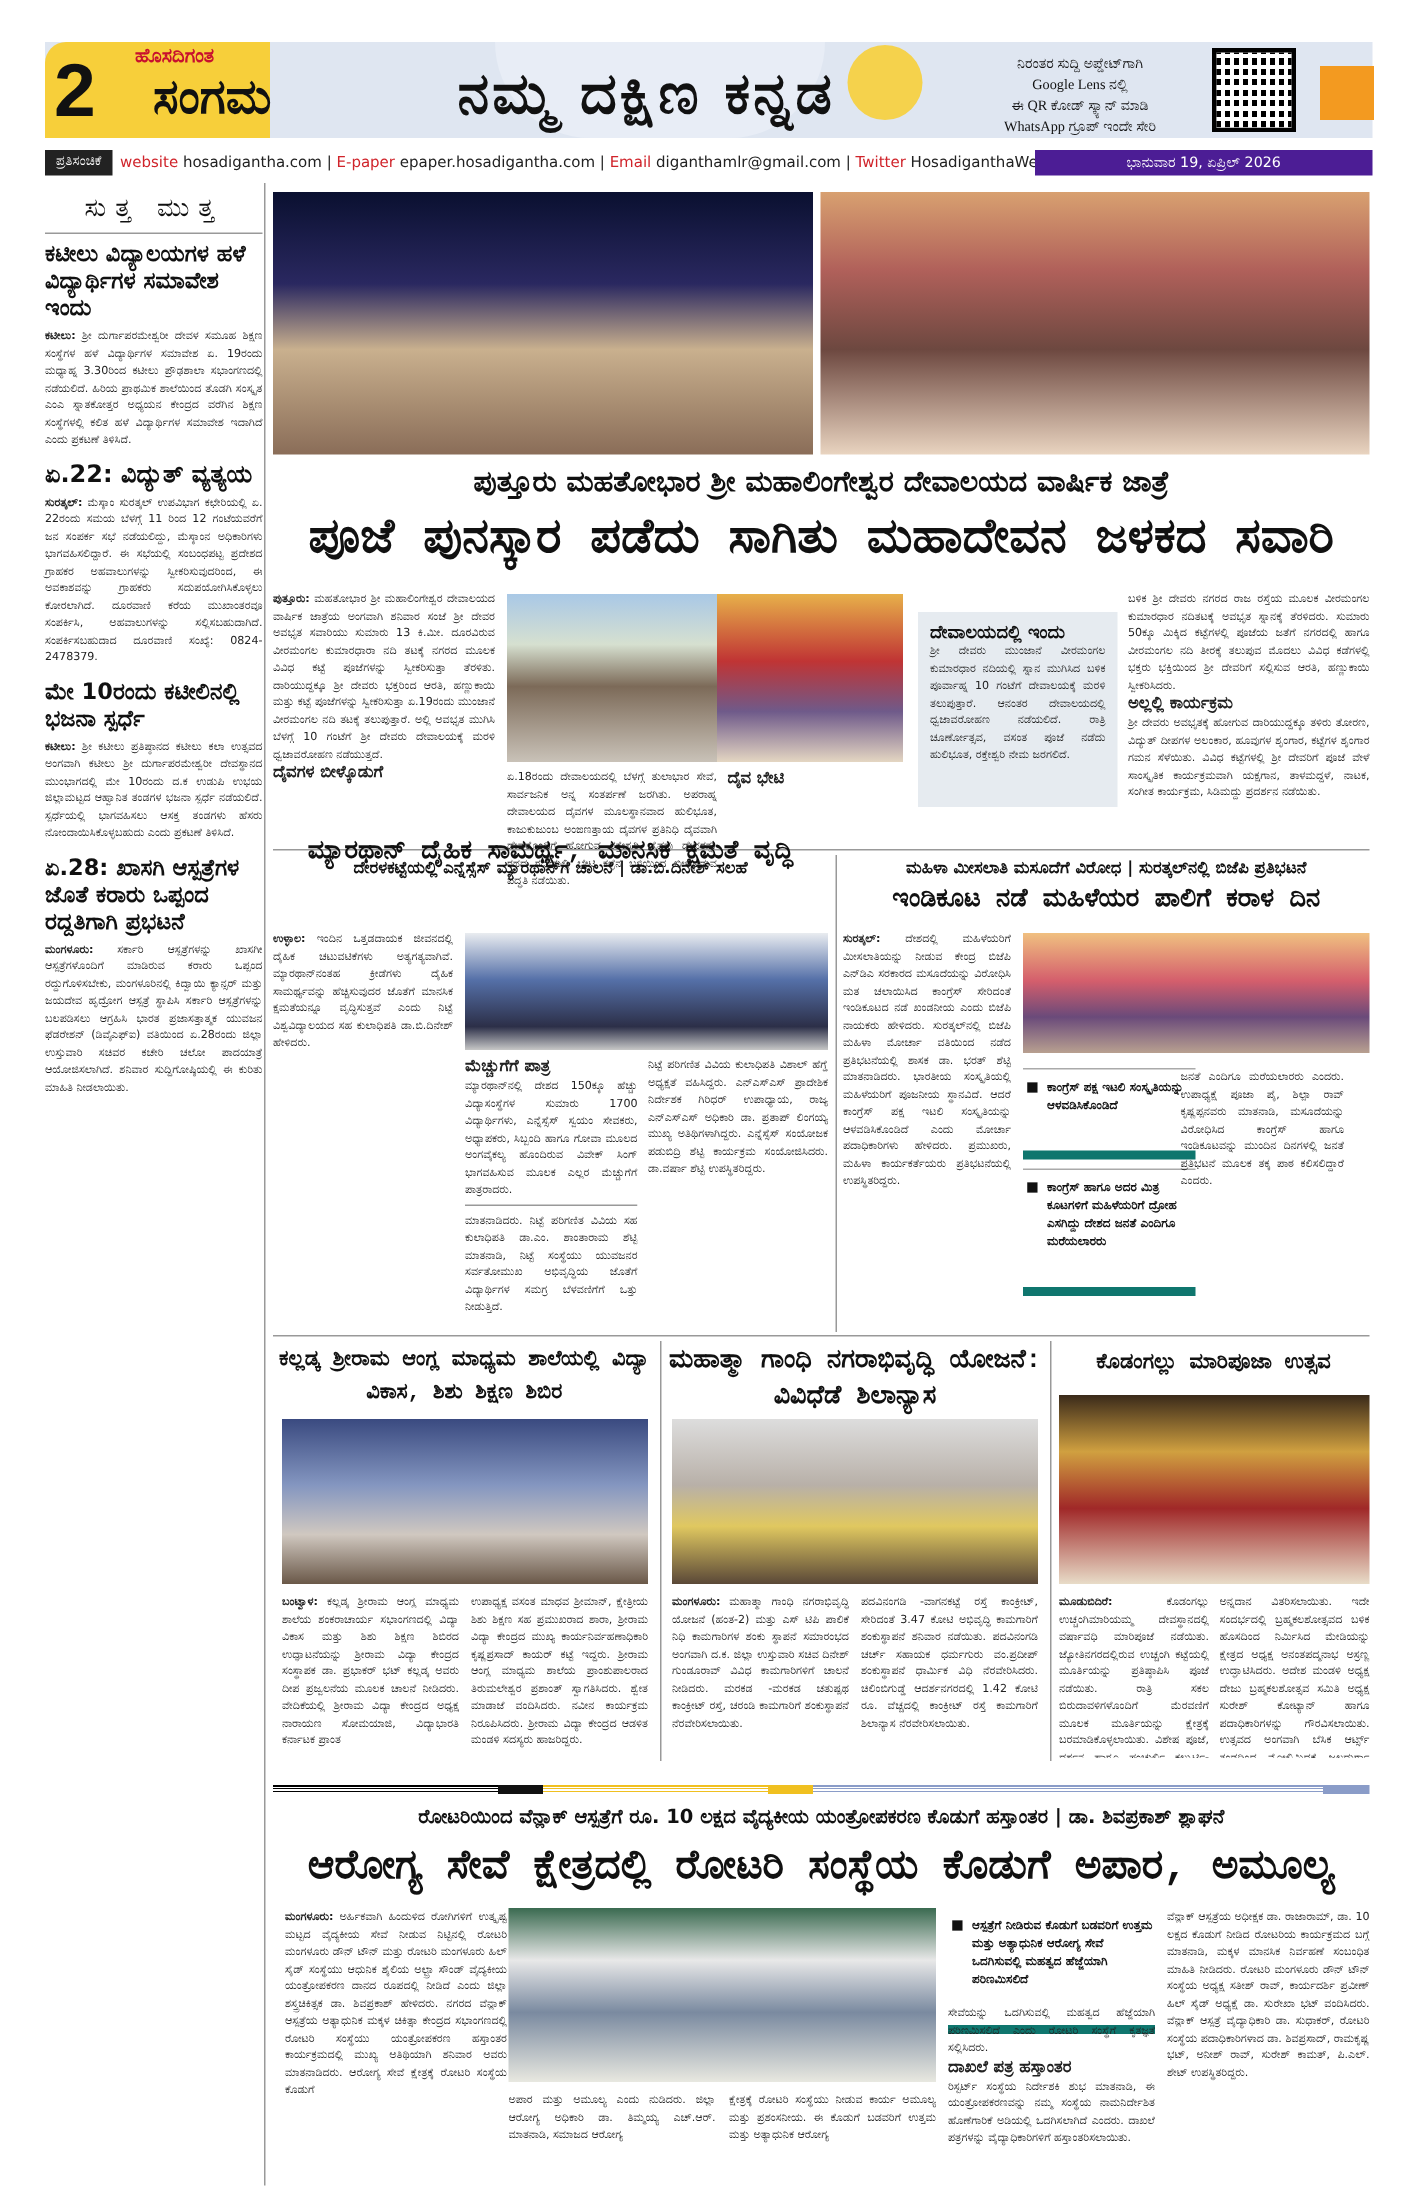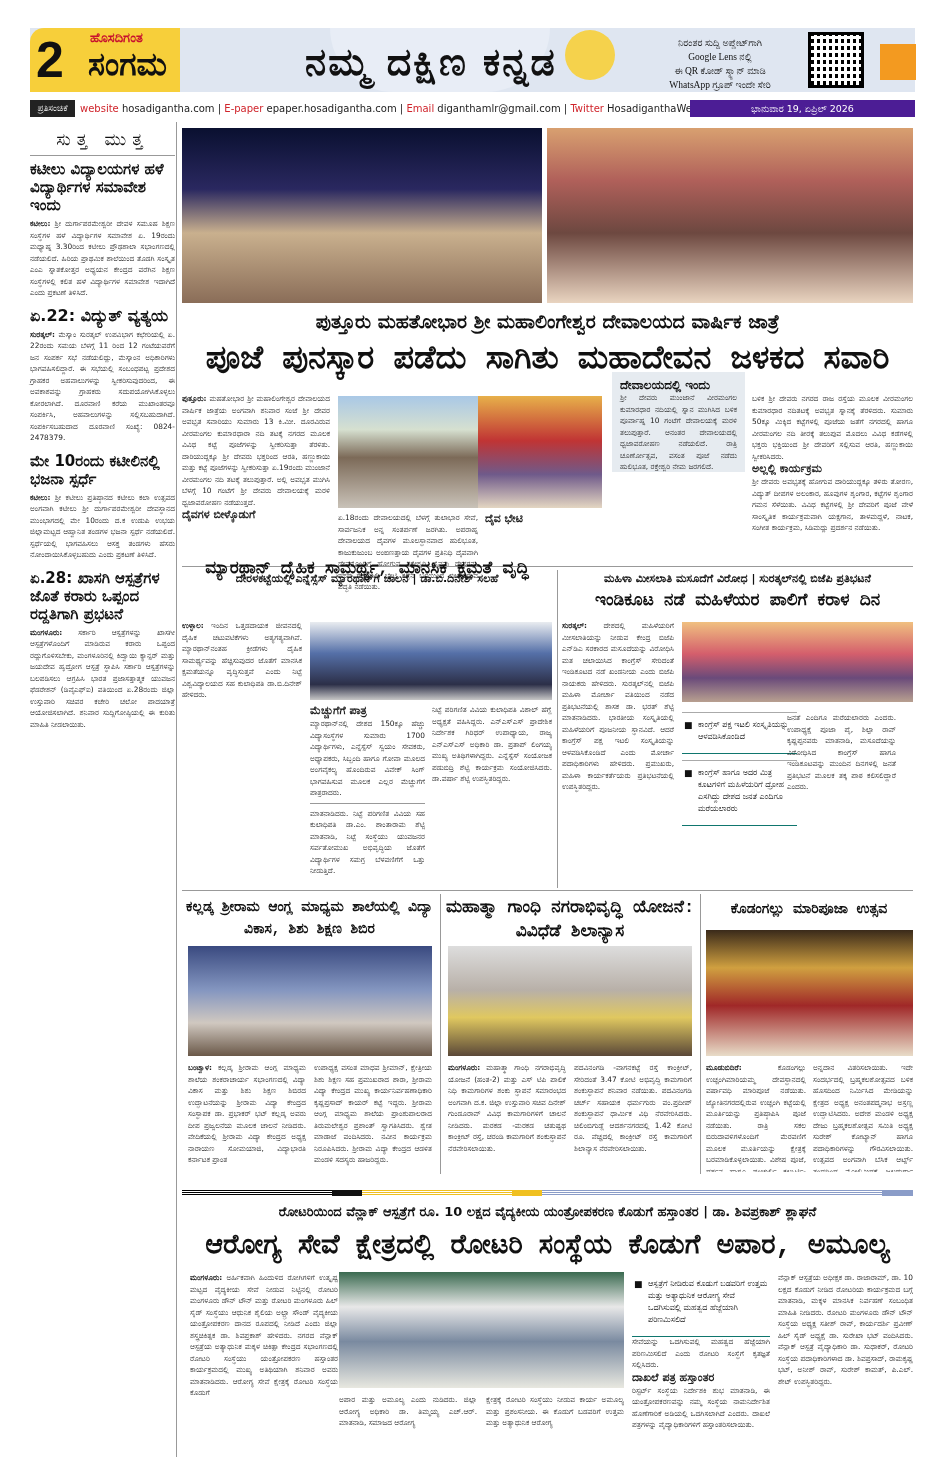--- a/index.html
+++ b/index.html
@@ -4,21 +4,21 @@
 <style>
 *{box-sizing:border-box;margin:0;padding:0}
 html,body{width:945px;height:1459px;background:#fff;overflow:hidden}
 body{font-family:"DejaVu Sans",sans-serif;color:#111;position:relative}
 .abs{position:absolute}
 
 .mast{left:30px;top:28px;width:885px;height:64px;background:#dfe6f1}
 .mast-yellow{left:30px;top:28px;width:150px;height:64px;background:#f7cf3a;border-radius:14px 0 0 0}
 .pageno{left:36px;top:30px;font-size:50px;font-weight:bold;font-family:"Liberation Sans",sans-serif;line-height:60px}
 .brand-top{left:90px;top:30px;font-size:13px;font-weight:bold;color:#c8102e}
-.brand{left:88px;top:44px;font-size:32px;font-weight:bold;line-height:40px}
+.brand{left:102px;top:44px;font-size:32px;font-weight:bold;line-height:40px}
 .title{left:305px;top:38px;font-size:38px;font-weight:bold;letter-spacing:2px;line-height:48px;font-family:"DejaVu Serif",serif}
 .sun{left:565px;top:30px;width:50px;height:50px;border-radius:50%;background:#f7cf3a;opacity:.9}
 .circle-bg{left:330px;top:28px;width:220px;height:64px;border-radius:0 0 110px 110px;background:#e8edf6}
 .qr-text{left:640px;top:36px;width:160px;text-align:center;font-size:9.5px;line-height:14px;font-family:Liberation Serif, serif}
 .qr{left:808px;top:32px;width:56px;height:56px;background:
  repeating-linear-gradient(90deg,#000 0 3px,#fff 3px 6px),#fff;border:3px solid #000}
 .qr::after{content:"";position:absolute;inset:0;background:repeating-linear-gradient(0deg,transparent 0 4px,#fff 4px 7px)}
 .orange{left:880px;top:44px;width:36px;height:36px;background:#f39a20}
 .pratisanchike{left:30px;top:100px;width:45px;height:17px;background:#222;color:#fff;font-size:9px;text-align:center;line-height:17px}
 .links{left:80px;top:100px;font-size:10px;line-height:17px;color:#222;white-space:nowrap}
@@ -42,21 +42,21 @@
 .ph-women{background:linear-gradient(180deg,#f0c080 0%,#d45e6c 40%,#6a4a7a 70%,#b8a090 100%)}
 .ph-stage{background:linear-gradient(180deg,#3a4a80 0%,#8496c0 40%,#d0c8c0 70%,#6a5848 100%)}
 .ph-cer{background:linear-gradient(180deg,#ddd 0%,#b8b0a8 40%,#e0c860 65%,#5a4838 100%)}
 .ph-temple{background:linear-gradient(180deg,#3a2a1a 0%,#d0a040 30%,#a02828 60%,#e8dcc8 100%)}
 .ph-rotary{background:linear-gradient(180deg,#3a6a50 0%,#e8e8e8 30%,#7a8aa0 60%,#e8e8e0 100%)}
 .kicker{font-weight:bold;text-align:center;white-space:nowrap}
 .headline{font-weight:bold;text-align:center;white-space:nowrap;font-family:Liberation Mono, monospace}
 .body{font-size:7.4px;line-height:11.5px;color:#222;text-align:justify}
 .sub{font-weight:bold;font-size:11px;line-height:14px}
 .box{background:#e6ebf0;padding:6px 8px}
-.bullet{font-size:8px;font-weight:normal;line-height:12px;padding:6px 0 10px 16px;position:relative;border-top:1px solid #aaa;border-bottom:1px solid #0f766e}
+.bullet{font-size:8px;font-weight:bold;line-height:12px;padding:6px 0 24px 16px;position:relative;border-top:1px solid #aaa;border-bottom:6px solid #0f766e}
 .bullet::before{content:"■";position:absolute;left:2px;top:6px;font-size:9px}
 .stripe{height:6px}
 </style>
 </head>
 <body>
 
 <div class="abs mast"></div>
 <div class="abs circle-bg"></div>
 <div class="abs sun"></div>
 <div class="abs mast-yellow"></div>
@@ -120,21 +120,21 @@
   <div class="sub">ದೈವಗಳ ಬೀಳ್ಕೊಡುಗೆ</div>
 </div>
 <div class="abs photo ph-day" style="left:338px;top:396px;width:140px;height:112px"></div>
 <div class="abs photo ph-color" style="left:478px;top:396px;width:124px;height:112px"></div>
 <div class="abs body" style="left:338px;top:512px;width:140px">
   <span>ಏ.18ರಂದು ದೇವಾಲಯದಲ್ಲಿ ಬೆಳಗ್ಗೆ ತುಲಾಭಾರ ಸೇವೆ, ಸಾರ್ವಜನಿಕ ಅನ್ನ ಸಂತರ್ಪಣೆ ಜರಗಿತು. ಅಪರಾಹ್ನ ದೇವಾಲಯದ ದೈವಗಳ ಮೂಲಸ್ಥಾನವಾದ ಹುಲಿಭೂತ, ಕಾಜುಕುಜುಂಬ ಅಂಙಣತ್ತಾಯ ದೈವಗಳ ಪ್ರತಿನಿಧಿ ದೈವವಾಗಿ ದೇವರೊಂದಿಗೆ ಹೋಗುವ ರಕ್ತೇಶ್ವರಿ ದೈವವು ದೇವರನ್ನು ರಥದ ಗದ್ದೆಯಲ್ಲಿ ಭೇಟಿ ಕಳ್ಳೆನ ಬಳಿಯಿಂದ ಬೀಳ್ಕೊಡುವ ಪದ್ಧತಿ ನಡೆಯಿತು.</span>
 </div>
 <div class="abs body" style="left:485px;top:512px;width:117px">
   <div class="sub">ದೈವ ಭೇಟಿ</div>
 </div>
-<div class="abs box" style="left:612px;top:372px;width:133px;height:100px">
+<div class="abs box" style="left:612px;top:408px;width:133px;height:130px">
   <div class="sub" style="font-size:12px">ದೇವಾಲಯದಲ್ಲಿ ಇಂದು</div>
   <div class="body">ಶ್ರೀ ದೇವರು ಮುಂಜಾನೆ ವೀರಮಂಗಲ ಕುಮಾರಧಾರ ನದಿಯಲ್ಲಿ ಸ್ನಾನ ಮುಗಿಸಿದ ಬಳಿಕ ಪೂರ್ವಾಹ್ನ 10 ಗಂಟೆಗೆ ದೇವಾಲಯಕ್ಕೆ ಮರಳಿ ತಲುಪುತ್ತಾರೆ. ಆನಂತರ ದೇವಾಲಯದಲ್ಲಿ ಧ್ವಜಾವರೋಹಣ ನಡೆಯಲಿದೆ. ರಾತ್ರಿ ಚೂರ್ಣೋತ್ಸವ, ವಸಂತ ಪೂಜೆ ನಡೆದು ಹುಲಿಭೂತ, ರಕ್ತೇಶ್ವರಿ ನೇಮ ಜರಗಲಿದೆ.</div>
 </div>
 <div class="abs body" style="left:752px;top:393px;width:161px">
   <span>ಬಳಿಕ ಶ್ರೀ ದೇವರು ನಗರದ ರಾಜ ರಸ್ತೆಯ ಮೂಲಕ ವೀರಮಂಗಲ ಕುಮಾರಧಾರ ನದಿತಟಕ್ಕೆ ಅವಭೃತ ಸ್ನಾನಕ್ಕೆ ತೆರಳಿದರು. ಸುಮಾರು 50ಕ್ಕೂ ಮಿಕ್ಕಿದ ಕಟ್ಟೆಗಳಲ್ಲಿ ಪೂಜೆಯ ಜತೆಗೆ ನಗರದಲ್ಲಿ ಹಾಗೂ ವೀರಮಂಗಲ ನದಿ ತೀರಕ್ಕೆ ತಲುಪುವ ಮೊದಲು ವಿವಿಧ ಕಡೆಗಳಲ್ಲಿ ಭಕ್ತರು ಭಕ್ತಿಯಿಂದ ಶ್ರೀ ದೇವರಿಗೆ ಸಲ್ಲಿಸುವ ಆರತಿ, ಹಣ್ಣುಕಾಯಿ ಸ್ವೀಕರಿಸಿದರು.</span>
   <div class="sub">ಅಲ್ಲಲ್ಲಿ ಕಾರ್ಯಕ್ರಮ</div>
   <span>ಶ್ರೀ ದೇವರು ಅವಭೃತಕ್ಕೆ ಹೋಗುವ ದಾರಿಯುದ್ದಕ್ಕೂ ತಳಿರು ತೋರಣ, ವಿದ್ಯುತ್ ದೀಪಗಳ ಅಲಂಕಾರ, ಹೂವುಗಳ ಶೃಂಗಾರ, ಕಟ್ಟೆಗಳ ಶೃಂಗಾರ ಗಮನ ಸೆಳೆಯಿತು. ವಿವಿಧ ಕಟ್ಟೆಗಳಲ್ಲಿ ಶ್ರೀ ದೇವರಿಗೆ ಪೂಜೆ ವೇಳೆ ಸಾಂಸ್ಕೃತಿಕ ಕಾರ್ಯಕ್ರಮವಾಗಿ ಯಕ್ಷಗಾನ, ತಾಳಮದ್ದಳೆ, ನಾಟಕ, ಸಂಗೀತ ಕಾರ್ಯಕ್ರಮ, ಸಿಡಿಮದ್ದು ಪ್ರದರ್ಶನ ನಡೆಯಿತು.</span>
 </div>
 <div class="abs hline" style="left:182px;top:566px;width:731px"></div>
 

